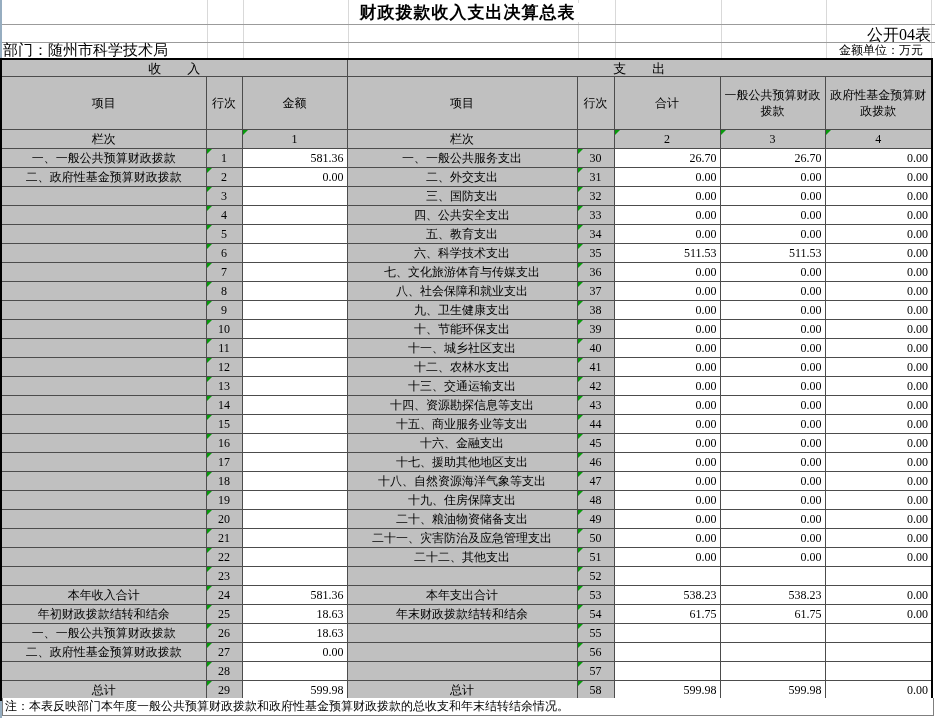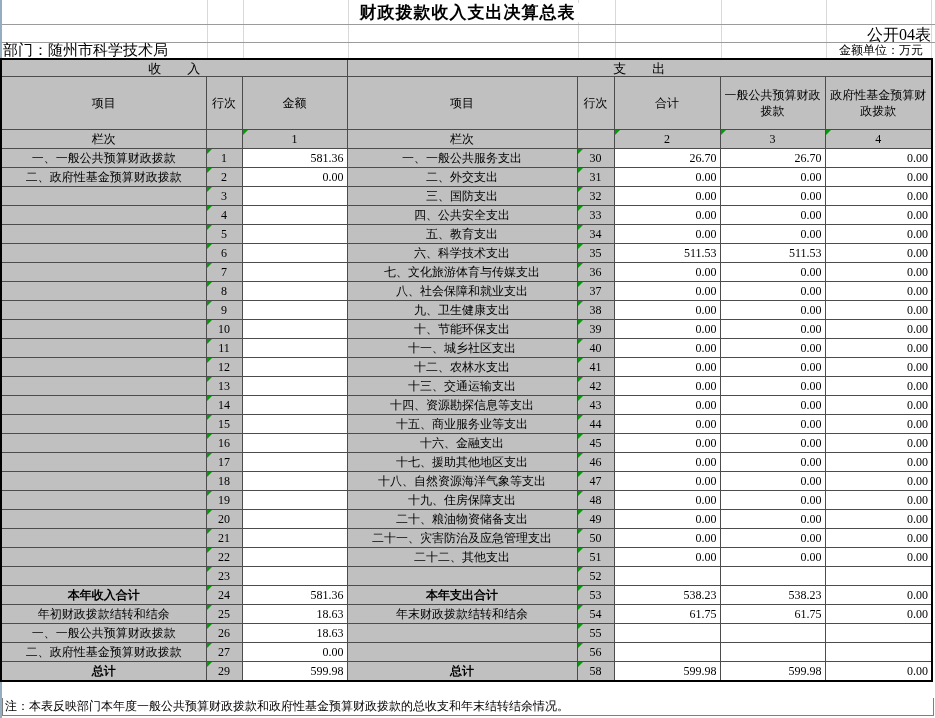--- a/index.html
+++ b/index.html
@@ -36,21 +36,21 @@
     font-size:12px;line-height:15px;overflow:hidden;white-space:nowrap;
     position:relative;
   }
   .g{background:#c0c0c0;}
   .w{background:#ffffff;}
   tr.band td{height:16px;text-align:center;background:#c0c0c0;font-size:13px;}
   tr.hdr td{height:52px;text-align:center;background:#c0c0c0;white-space:normal;line-height:16px;vertical-align:middle;}
   .c{text-align:center;}
   .lab{text-align:center;}
   .v{text-align:right;padding-right:3px;}
-  .bc{font-weight:bold;text-align:center;margin-left:28px;}
+  .bc{font-weight:normal;text-align:center;margin-left:28px;}
   
   .tm{position:absolute;top:0;left:0;width:0;height:0;
       border-top:5px solid #089a0c;border-right:5px solid transparent;}
   
   .note{
     position:absolute;top:698px;left:2px;width:928px;height:17px;line-height:17px;
     border-left:1px solid #7f7f7f;border-right:1px solid #7f7f7f;border-bottom:1px solid #7f7f7f;
     font-size:12px;padding-left:2px;background:#fff;
   }
 </style>
@@ -382,20 +382,30 @@
         <td class="g lab"><span>二、政府性基金预算财政拨款</span></td>
         <td class="g c"><span class="tm"></span><span>27</span></td>
         <td class="w v"><span>0.00</span></td>
         <td class="g lab"><span></span></td>
         <td class="g c"><span class="tm"></span><span>56</span></td>
         <td class="w v"><span></span></td>
         <td class="w v"><span></span></td>
         <td class="w v"><span></span></td>
       </tr>
       <tr>
+        <td class="g lab"><span></span></td>
+        <td class="g c"><span class="tm"></span><span>28</span></td>
+        <td class="w v"><span></span></td>
+        <td class="g lab"><span></span></td>
+        <td class="g c"><span class="tm"></span><span>57</span></td>
+        <td class="w v"><span></span></td>
+        <td class="w v"><span></span></td>
+        <td class="w v"><span></span></td>
+      </tr>
+      <tr>
         <td class="g bc"><span>总计</span></td>
         <td class="g c"><span class="tm"></span><span>29</span></td>
         <td class="w v"><span>599.98</span></td>
         <td class="g bc"><span>总计</span></td>
         <td class="g c"><span class="tm"></span><span>58</span></td>
         <td class="w v"><span>599.98</span></td>
         <td class="w v"><span>599.98</span></td>
         <td class="w v"><span>0.00</span></td>
       </tr>
     </tbody>

